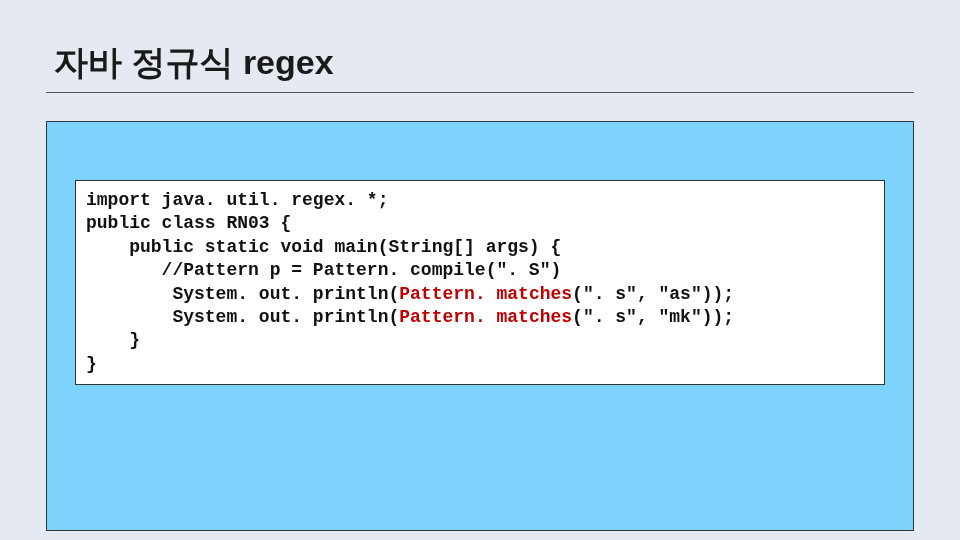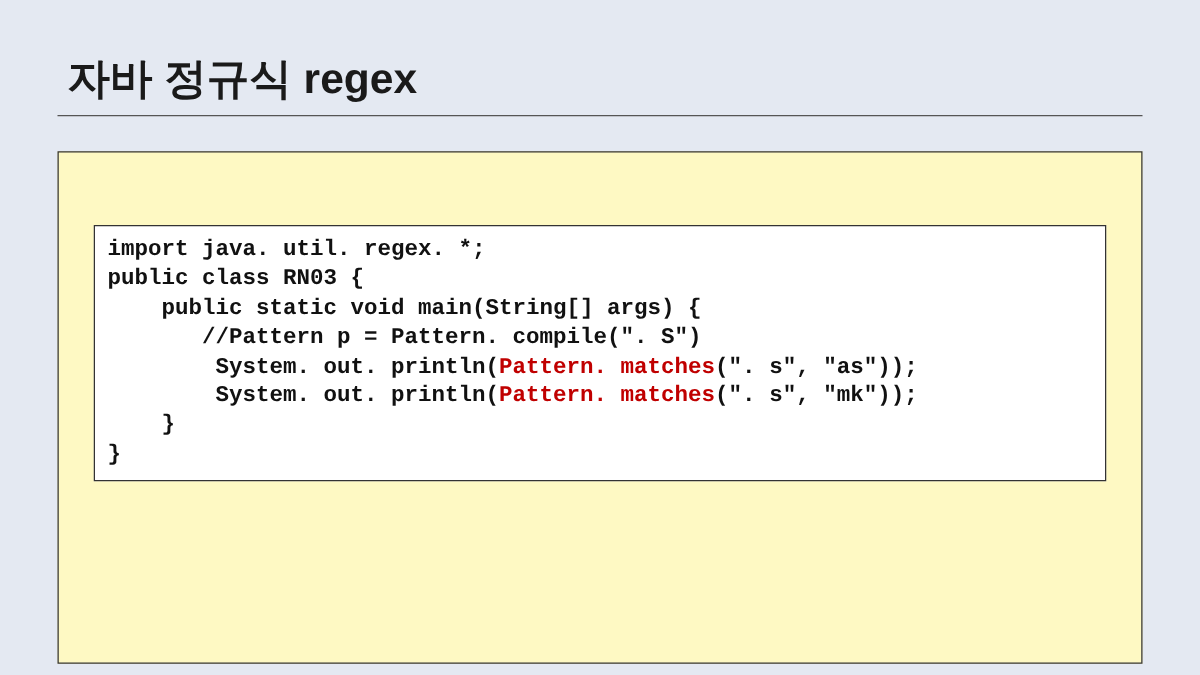--- a/index.html
+++ b/index.html
@@ -23,21 +23,21 @@
     margin-bottom: 6px;
     margin-left: 8px;
   }
   .title-rule {
     border: none;
     border-top: 1px solid #555;
     margin-bottom: 28px;
   }
   .outer-box {
     border: 1px solid #333;
-    background: #fef9c3;
+    background: #7dd3fc;
     padding: 58px 28px 120px 28px;
     height: 410px;
   }
   .code-box {
     border: 1px solid #333;
     background: #fff;
     padding: 8px 10px;
     font-family: "Consolas", "Courier New", monospace;
     font-size: 18px;
     line-height: 1.3;

